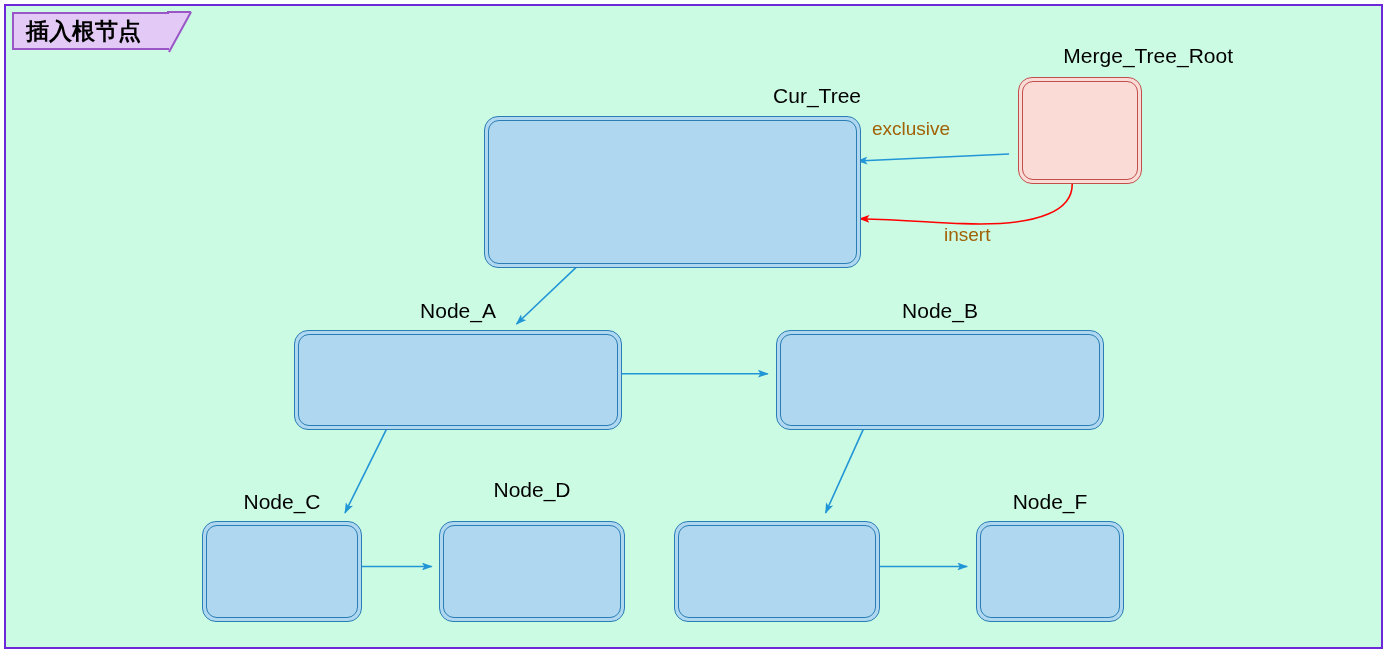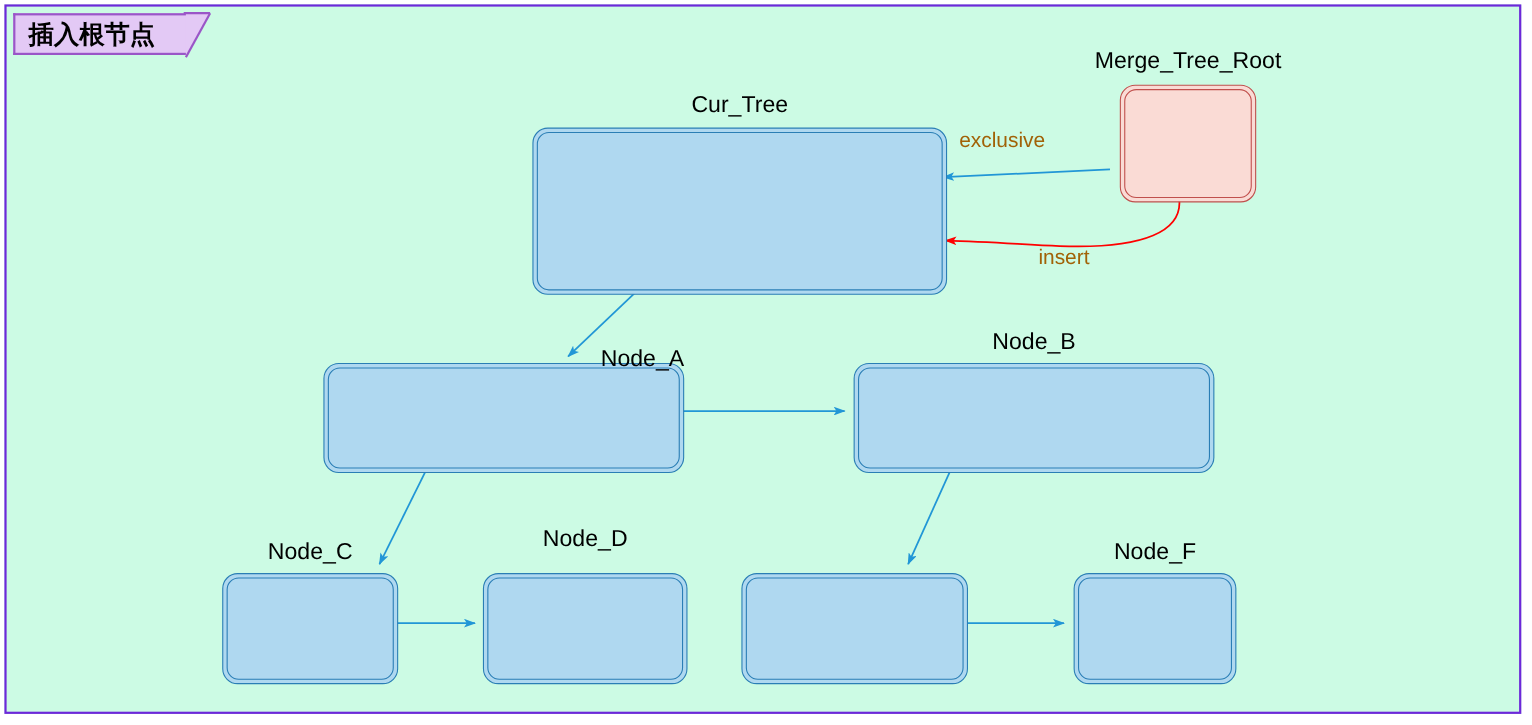--- a/index.html
+++ b/index.html
@@ -141,31 +141,31 @@
 
   <div class="title-tab">
     <span class="tab-text">插入根节点</span>
     <svg class="tab-corner-line" viewBox="0 0 26 40">
       <path d="M0,0 L22,0 L0,40 L0,0 Z" fill="#e3c9f5" stroke="none"></path>
       <path d="M22,0 L0,40" fill="none" stroke="#9a56c7" stroke-width="2"></path>
       <path d="M22,0 L-2,0" fill="none" stroke="#9a56c7" stroke-width="2"></path>
     </svg>
   </div>
 
-  <div class="node-label" style="left:478px; top:78px; width:377px;">Cur_Tree</div>
+  <div class="node-label" style="left:478px; top:78px; width:377px;text-align:right;">Cur_Tree</div>
   <div class="node blue" style="left:478px; top:110px; width:377px; height:152px;">
     <div class="inner"></div>
   </div>
 
-  <div class="node-label" style="left:962px; top:38px; width:224px;">Merge_Tree_Root</div>
+  <div class="node-label" style="left:1003px; top:38px; width:224px;text-align:right;">Merge_Tree_Root</div>
   <div class="node pink" style="left:1012px; top:71px; width:124px; height:107px;">
     <div class="inner"></div>
   </div>
 
-  <div class="node-label" style="left:288px; top:309px; width:328px;text-align:right;">Node_A</div>
+  <div class="node-label" style="left:288px; top:293px; width:328px;">Node_A</div>
   <div class="node blue" style="left:288px; top:324px; width:328px; height:100px;">
     <div class="inner"></div>
   </div>
 
   <div class="node-label" style="left:770px; top:293px; width:328px;">Node_B</div>
   <div class="node blue" style="left:770px; top:324px; width:328px; height:100px;">
     <div class="inner"></div>
   </div>
 
   <div class="node-label" style="left:196px; top:484px; width:160px;text-align:center;">Node_C</div>

